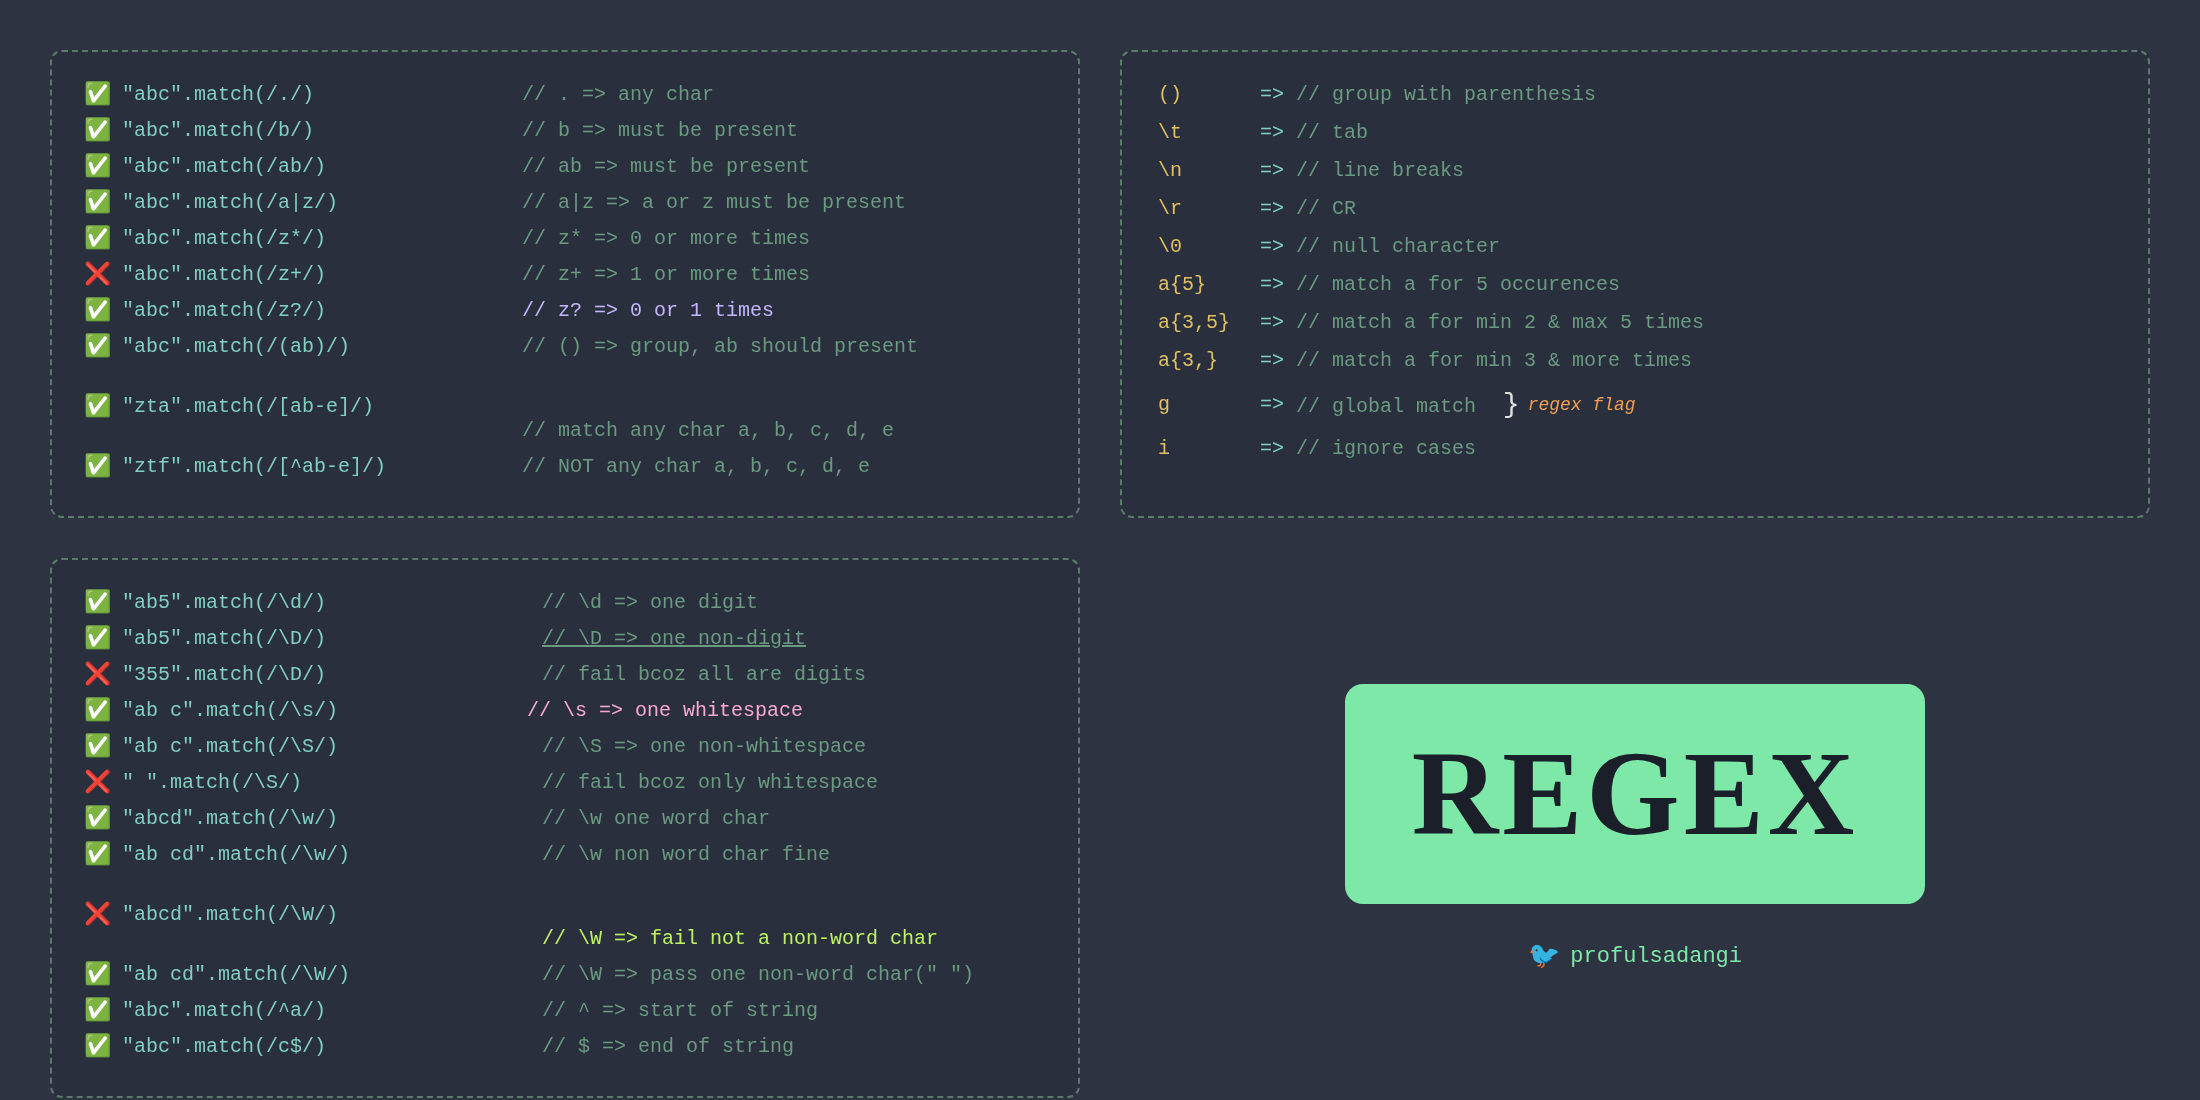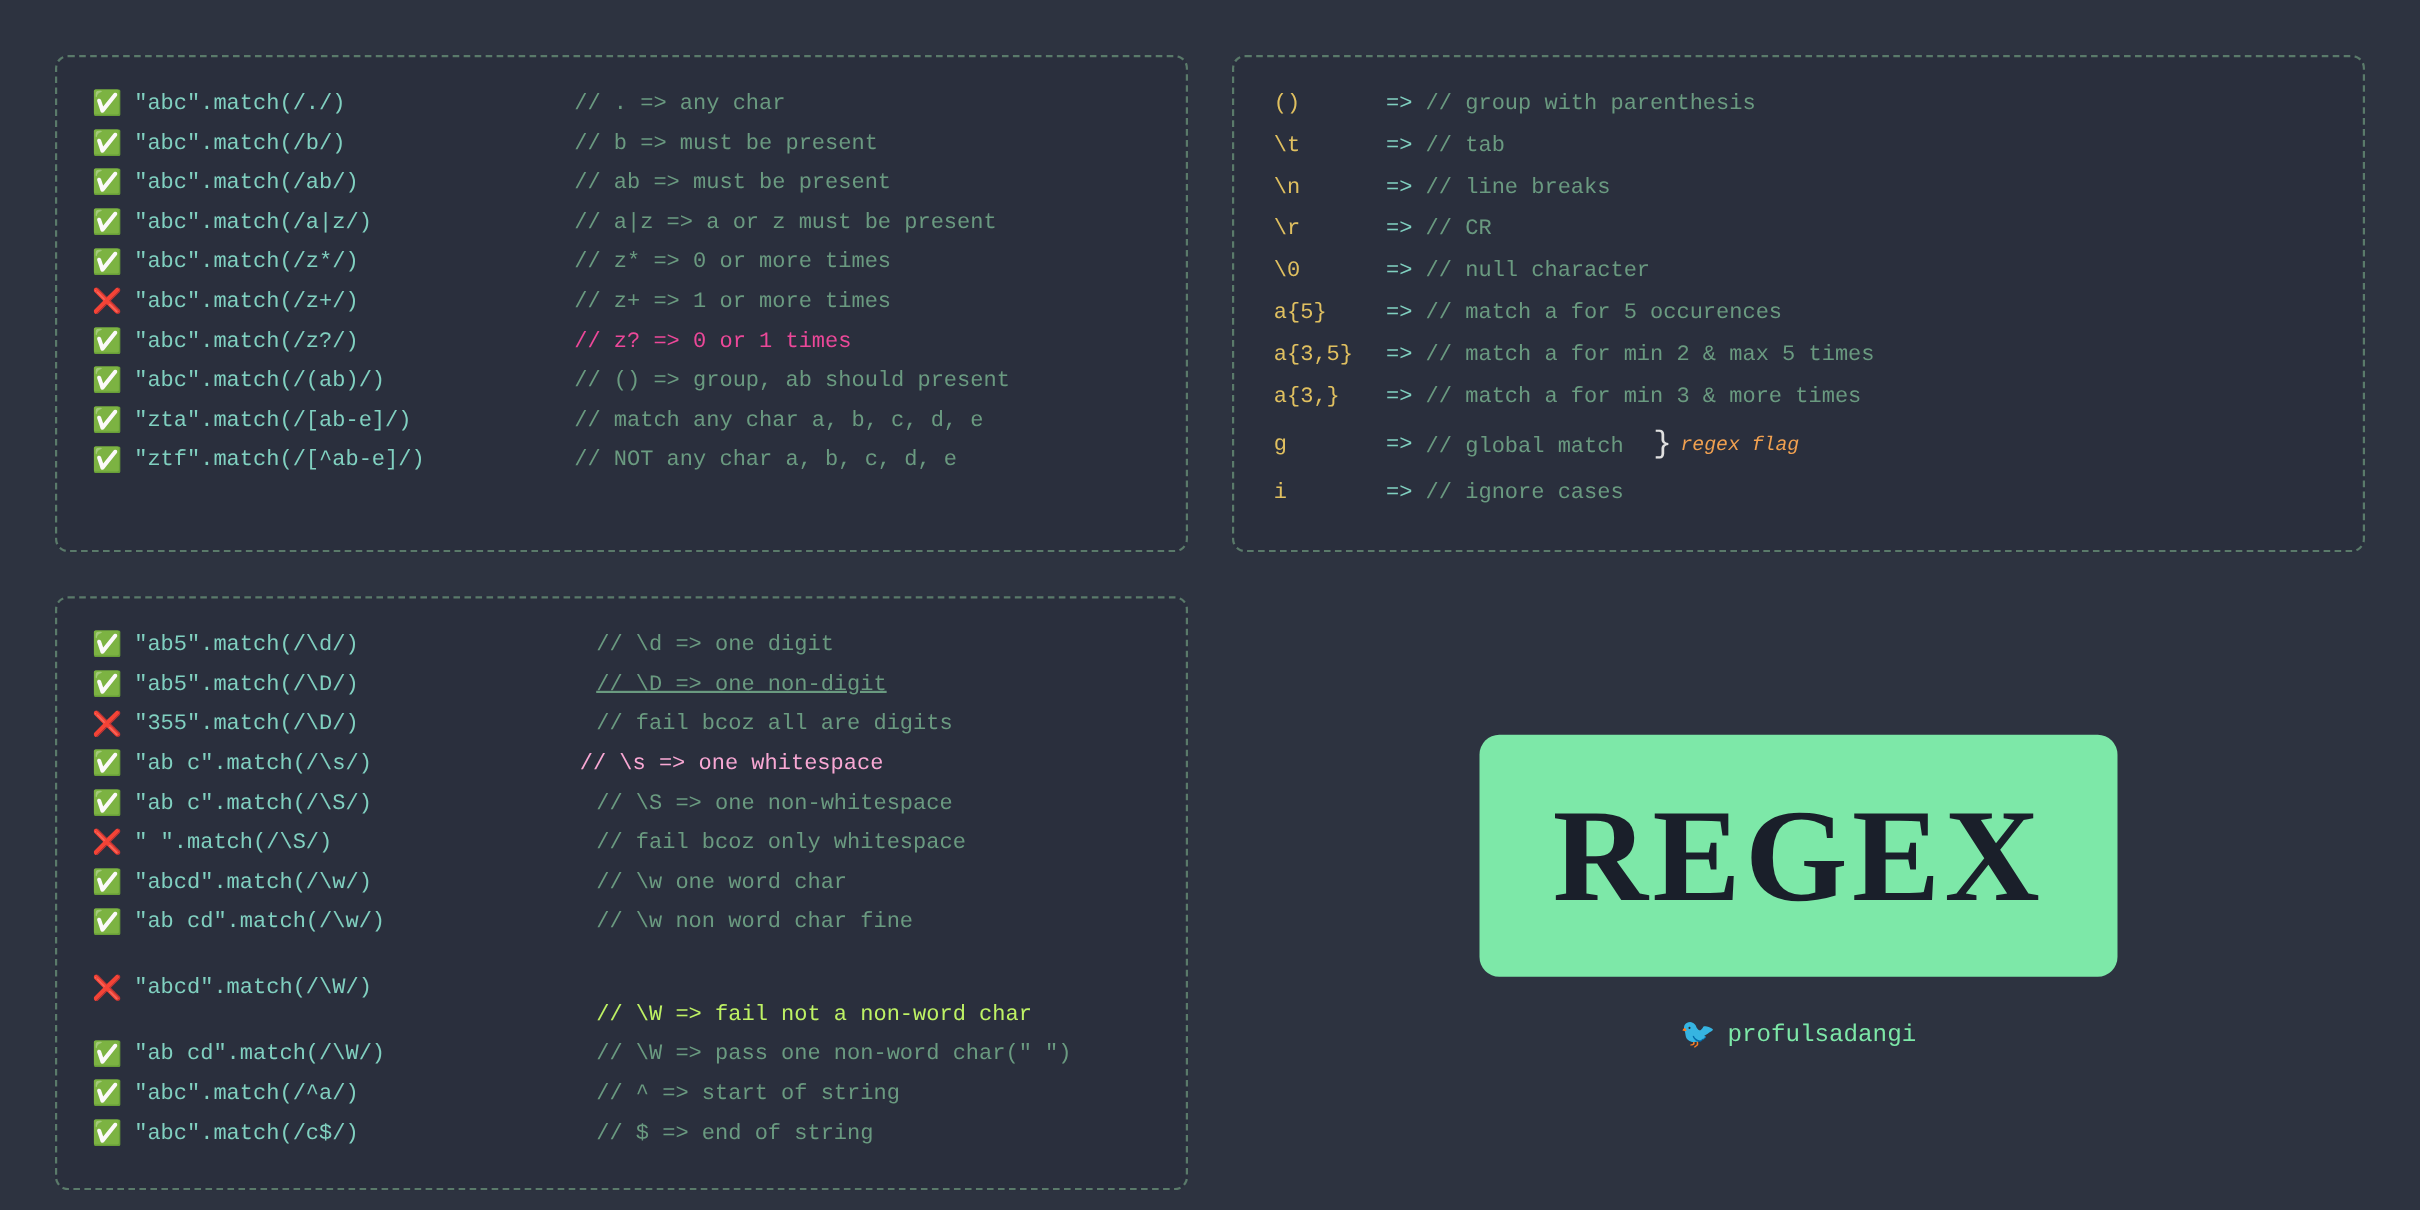--- a/index.html
+++ b/index.html
@@ -157,35 +157,35 @@
           <span class="cross" style="font-size:22px;">❌</span>
         </span>
         <span style="color: rgb(128, 208, 192); min-width: 380px; display: inline-block;">"abc".match(/z+/)</span>
         <span style="color: rgb(106, 154, 128); margin-left: 20px;">// z+  =&gt; 1 or more times</span>
       </div>
       <div class="code-line">
         <span class="icon">
           <span class="check" style="font-size:22px;">✅</span>
         </span>
         <span style="color: rgb(128, 208, 192); min-width: 380px; display: inline-block;">"abc".match(/z?/)</span>
-        <span style="color: #ec4899; margin-left: 20px; font-family: Liberation Mono, monospace;">// z?  =&gt; 0 or 1 times</span>
+        <span style="color: #c4b5fd; margin-left: 20px; font-family: Liberation Mono, monospace;">// z?  =&gt; 0 or 1 times</span>
       </div>
       <div class="code-line">
         <span class="icon">
           <span class="check" style="font-size:22px;">✅</span>
         </span>
         <span style="color: rgb(128, 208, 192); min-width: 380px; display: inline-block;">"abc".match(/(ab)/)</span>
         <span style="color: rgb(106, 154, 128); margin-left: 20px;">// ()  =&gt; group, ab should present</span>
       </div>
       <div class="code-line">
         <span class="icon">
           <span class="check" style="font-size:22px;">✅</span>
         </span>
         <span style="color: rgb(128, 208, 192); min-width: 380px; display: inline-block;">"zta".match(/[ab-e]/)</span>
-        <span style="color: rgb(106, 154, 128); margin-left: 20px;">// match any char a, b, c, d, e</span>
+        <span style="color: rgb(106, 154, 128); margin-left: 20px; margin-top: 48px;">// match any char a, b, c, d, e</span>
       </div>
       <div class="code-line">
         <span class="icon">
           <span class="check" style="font-size:22px;">✅</span>
         </span>
         <span style="color: rgb(128, 208, 192); min-width: 380px; display: inline-block;">"ztf".match(/[^ab-e]/)</span>
         <span style="color: rgb(106, 154, 128); margin-left: 20px;">// NOT any char a, b, c, d, e</span>
       </div>
     </div>
 </div>

